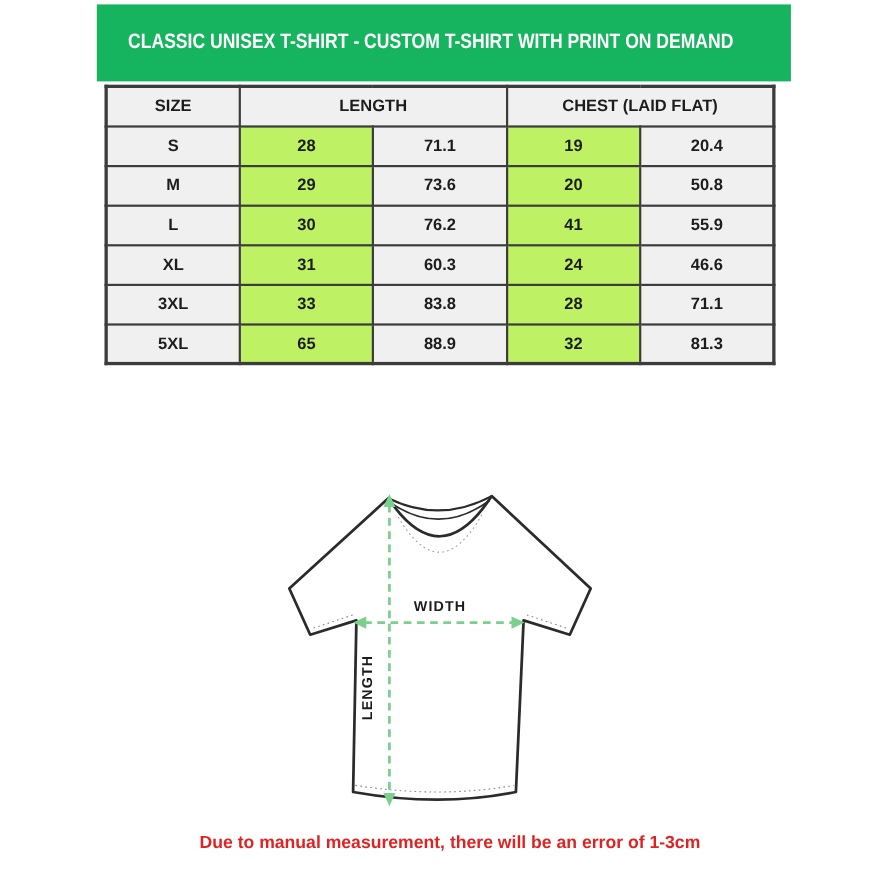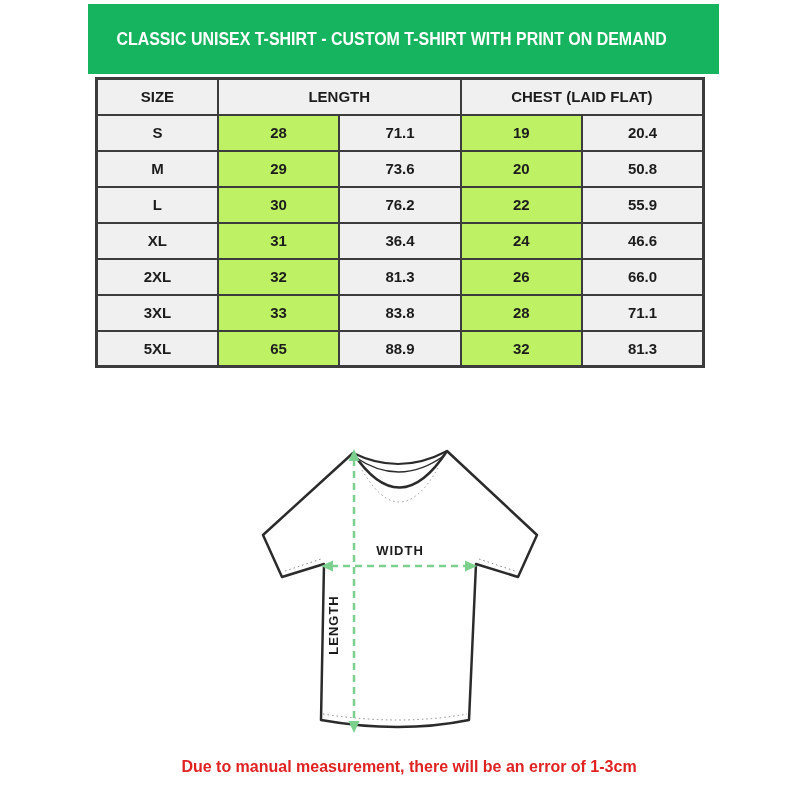--- a/index.html
+++ b/index.html
@@ -100,36 +100,29 @@
         <td class="shaded">M</td>
         <td>29</td>
         <td class="shaded">73.6</td>
         <td>20</td>
         <td class="shaded">50.8</td>
       </tr>
       <tr>
         <td class="shaded">L</td>
         <td>30</td>
         <td class="shaded">76.2</td>
-        <td>22</td>
+        <td>41</td>
         <td class="shaded">55.9</td>
       </tr>
       <tr>
         <td class="shaded">XL</td>
         <td>31</td>
-        <td class="shaded">36.4</td>
+        <td class="shaded">60.3</td>
         <td>24</td>
         <td class="shaded">46.6</td>
-      </tr>
-      <tr>
-        <td class="shaded">2XL</td>
-        <td>32</td>
-        <td class="shaded">81.3</td>
-        <td>26</td>
-        <td class="shaded">66.0</td>
       </tr>
       <tr>
         <td class="shaded">3XL</td>
         <td>33</td>
         <td class="shaded">83.8</td>
         <td>28</td>
         <td class="shaded">71.1</td>
       </tr>
       <tr>
         <td class="shaded">5XL</td>

